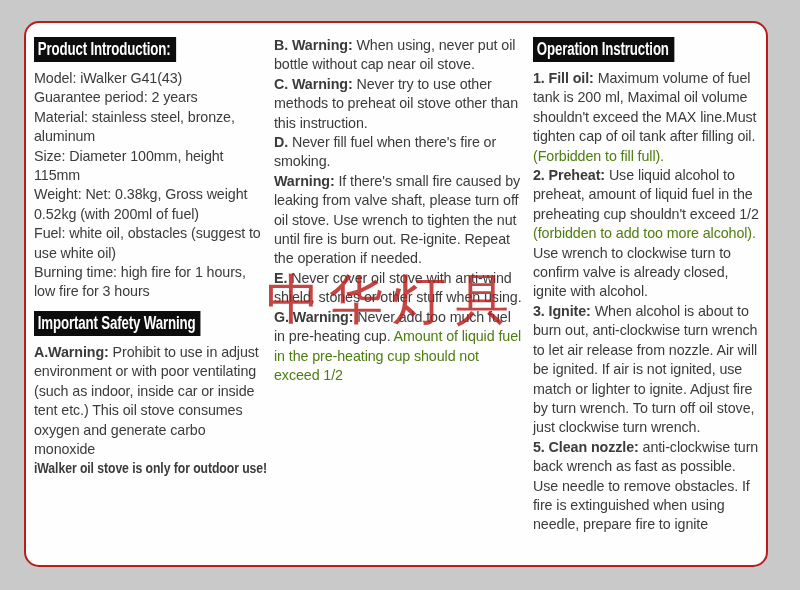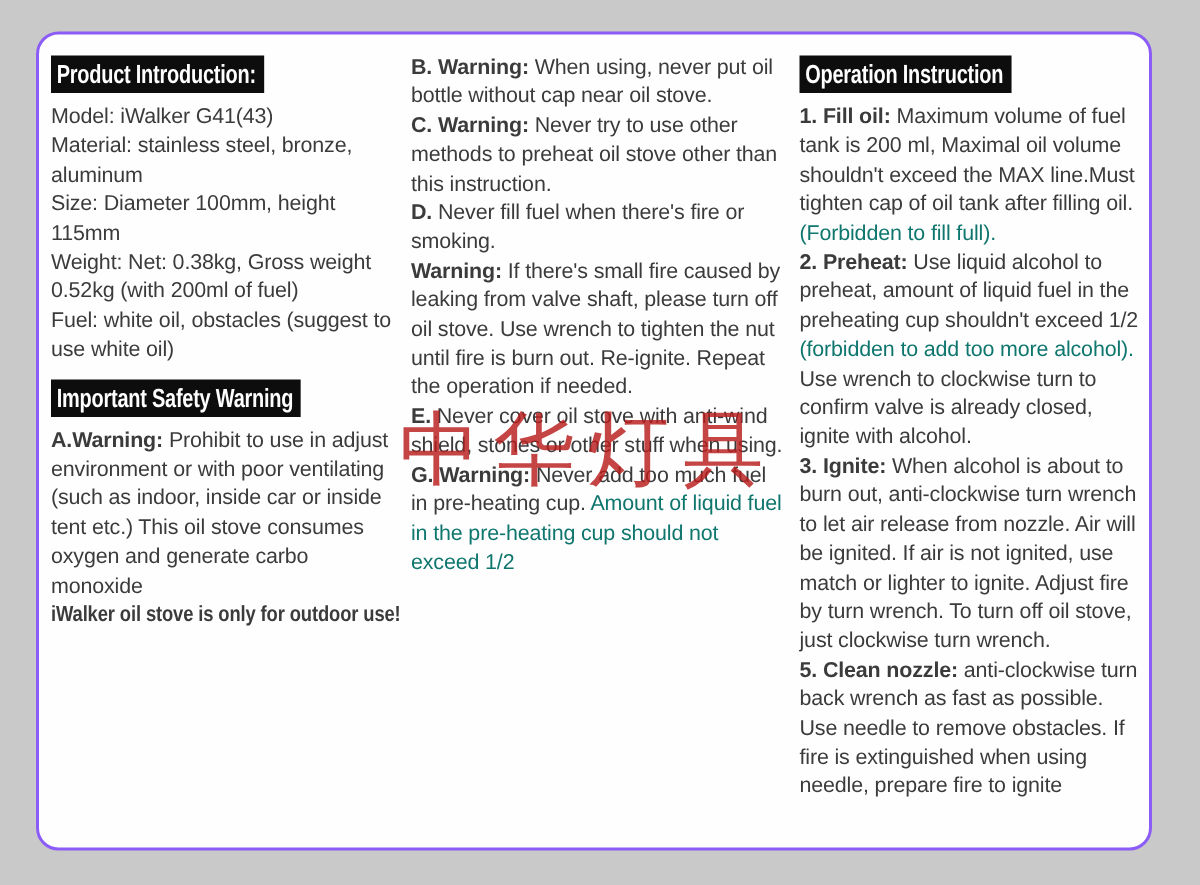--- a/index.html
+++ b/index.html
@@ -4,39 +4,39 @@
 <style>
   html,body{margin:0;padding:0;}
   body{
     width:800px;height:590px;overflow:hidden;position:relative;
     background:#c9c9c9;
     font-family:"Liberation Sans","DejaVu Sans",sans-serif;
   }
   .card{
     position:absolute;left:24px;top:21px;width:744px;height:546px;
     box-sizing:border-box;background:#fefefe;
-    border:2px solid #8b5cf6;border-radius:15px;
+    border:2px solid #b91c1c;border-radius:15px;
     display:grid;grid-template-columns:231px 250px 1fr;
     column-gap:9px;padding:13px 7px 0 8px;
   }
   .col{min-width:0;}
   .hdr{
     display:inline-block;background:#0d0d0d;color:#ffffff;
     font-weight:bold;font-size:17.5px;line-height:20px;
     padding:2px 7px 3px 5px;margin:1px 0 7px 0;
     transform:scaleX(0.76);transform-origin:0 50%;
     letter-spacing:-0.2px;white-space:nowrap;
   }
   .hdr2{margin-top:9px;}
   .line{
     margin:0;font-size:14.3px;line-height:19.4px;color:#3b3b3b;
     letter-spacing:-0.1px;
   }
   .b{font-weight:bold;}
-  .r{color:#0f766e;}
+  .r{color:#4d7c0f;}
   .outdoor{
     font-weight:bold;font-size:14.6px;white-space:nowrap;
     transform:scaleX(0.84);transform-origin:0 50%;
   }
   .watermark{
     position:absolute;left:266px;top:264px;z-index:5;
     font-size:54px;letter-spacing:9px;font-weight:400;
     color:#b91c1c;opacity:0.82;pointer-events:none;
     font-family:"DejaVu Sans",sans-serif;white-space:nowrap;
   }
@@ -44,24 +44,26 @@
 </head>
 <body>
 
 <div class="card">
 
   <div class="col">
     <div class="hdr">
       <span>Product Introduction:</span>
     </div>
     <p class="line">Model: iWalker G41(43)</p>
+    <p class="line">Guarantee period: 2 years</p>
     <p class="line">Material: stainless steel, bronze, aluminum</p>
     <p class="line">Size: Diameter 100mm, height 115mm</p>
     <p class="line">Weight: Net: 0.38kg, Gross weight 0.52kg (with 200ml of fuel)</p>
     <p class="line">Fuel: white oil, obstacles (suggest to use white oil)</p>
+    <p class="line">Burning time: high fire for 1 hours, low fire for 3 hours</p>
     <div class="hdr hdr2">
       <span>Important Safety Warning</span>
     </div>
     <p class="line"><span class="b">A.Warning:</span><span> Prohibit to use in adjust environment or with poor ventilating (such as indoor, inside car or inside tent etc.) This oil stove consumes oxygen and generate carbo monoxide</span></p>
     <p class="line outdoor">iWalker oil stove is only for outdoor use!</p>
   </div>
 
   <div class="col">
     <p class="line"><span class="b">B. Warning:</span><span> When using, never put oil bottle without cap near oil stove.</span></p>
     <p class="line"><span class="b">C. Warning:</span><span> Never try to use other methods to preheat oil stove other than this instruction.</span></p>

